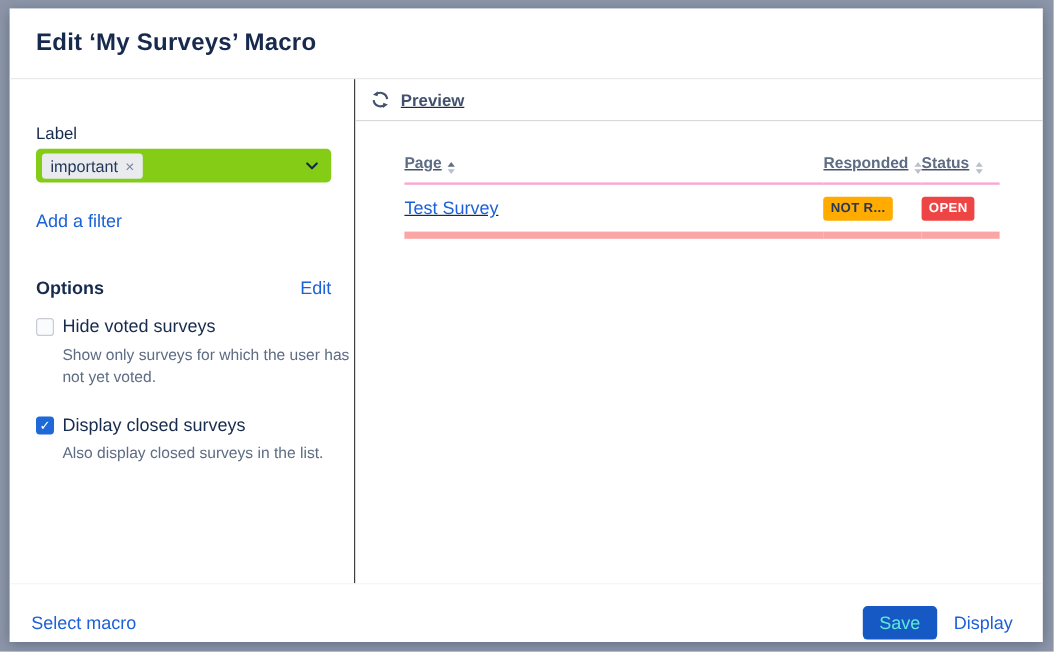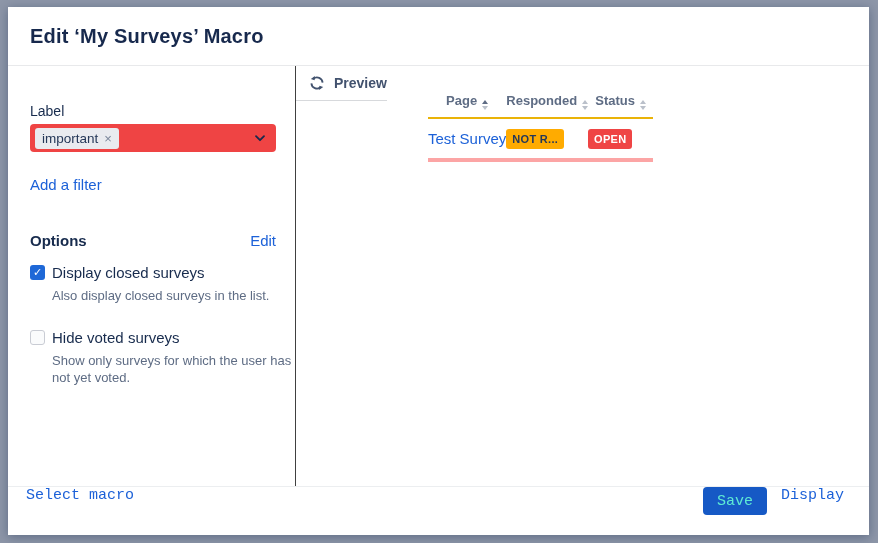--- a/index.html
+++ b/index.html
@@ -22,21 +22,21 @@
   }
   .dlg-title { font-size:20px; font-weight:bold; color:#17294d; letter-spacing:.2px; }
   
   .dlg-body { flex:1 1 auto; display:flex; min-height:0; }
   .left-panel {
     width:288px; flex:0 0 288px; border-right:1px solid #404040;
     padding:37px 20px 0 22px;
   }
   .field-label { font-size:14px; color:#172b4d; margin-bottom:5px; }
   .select-box {
-    width:246px; height:28px; background:#ef4444; border-radius:4px;
+    width:246px; height:28px; background:#84cc16; border-radius:4px;
     display:flex; align-items:center; padding:0 10px 0 5px; cursor:pointer;
   }
   .tag {
     background:#e9ebef; border-radius:3px; padding:3px 7px;
     font-size:13.5px; color:#253858; display:inline-flex; align-items:center; gap:6px;
   }
   .tag-x { color:#7a869a; font-size:13px; cursor:pointer; line-height:1; }
   .select-spacer { flex:1; }
   .chevron { display:inline-flex; }
   .link { color:#1c61d8; cursor:pointer; text-decoration:none; }
@@ -54,52 +54,51 @@
   }
   .checkbox.checked { background:#1e68d7; }
   .checkbox.checked::after { content:"✓"; color:#fff; font-size:11px; font-weight:bold; }
   .checkbox.unchecked { background:#fafbfc; border:1px solid #c9ccd4; }
   .check-label { font-size:15px; color:#172b4d; }
   .check-desc {
     margin:6px 0 0 22px; width:255px; font-size:13px; line-height:1.35; color:#5e6c84;
   }
   .check-group + .check-group { margin-top:24px; }
   
-  .right-panel { flex:1 1 auto; display:flex; min-width:0; }
+  .right-panel { flex:1 1 auto; display:flex; flex-direction:column; min-width:0;text-decoration:underline; }
   .preview-header {
     height:35px; flex:0 0 35px; display:flex; align-items:center; gap:9px;
     padding-left:13px; border-bottom:1px solid #d7d9dc;
   }
   .preview-title { font-size:14px; font-weight:bold; color:#42526e; }
   .refresh-icon { display:inline-flex; cursor:pointer; }
   .preview-body { padding:27px 36px 0 41px; }
   table.survey { width:100%; border-collapse:collapse; }
   table.survey th {
-    text-align:center; font-size:13px; font-weight:bold; color:#5e6c84;
-    padding:0 0 7px 0; border-bottom:2px solid #eab308; cursor:pointer; white-space:nowrap;
-  }
-  table.survey td { padding:10px 0 9px 0; border-bottom:4px solid #fca5a5; }
+    text-align:left; font-size:13px; font-weight:bold; color:#5e6c84;
+    padding:0 0 7px 0; border-bottom:2px solid #f9a8d4; cursor:pointer; white-space:nowrap;
+  }
+  table.survey td { padding:10px 0 9px 0; border-bottom:6px solid #fca5a5; }
   .page-link { font-size:15px; }
   .sort { display:inline-flex; flex-direction:column; gap:2px; margin-left:5px; vertical-align:1px; }
   .tri { width:0; height:0; border-left:3.5px solid transparent; border-right:3.5px solid transparent; }
   .tri.up { border-bottom:4.5px solid #bac0ca; }
   .tri.down { border-top:4.5px solid #bac0ca; }
   .sort.asc .tri.up { border-bottom-color:#5e6c84; }
   .badge {
     display:inline-block; font-size:11px; font-weight:bold; letter-spacing:.3px;
     padding:4px 6px; border-radius:3px; white-space:nowrap;
   }
   .badge.yellow { background:#FFAB00; color:#253858; }
   .badge.green { background:#ef4444; color:#fff; }
   
   .dlg-footer {
     height:49px; flex:0 0 49px; border-top:1px solid #eceef0;
-    display:flex; padding:0 25px 0 18px;
+    display:flex; align-items:center; padding:16px 25px 0 18px;
     border-radius:0 0 3px 3px;
-    font-family:Liberation Mono, monospace;
   }
   .footer-left { font-size:15px; }
   .footer-spacer { flex:1; }
   .save-btn {
     background:#1659c5; color:#5eead4; border:none; border-radius:4px;
     font-size:15px; font-family:inherit; padding:5px 14px; height:28px; cursor:pointer;
   }
   .cancel-link { font-size:15px; margin-left:14px; }
 </style>
 </head>
@@ -132,32 +131,32 @@
 
       <a class="link add-filter">Add a filter</a>
 
       <div class="options-row">
         <span class="options-heading">Options</span>
         <a class="link hide-link">Edit</a>
       </div>
 
       <div class="check-group">
         <div class="check-row">
+          <span class="checkbox unchecked"></span>
+          <span class="check-label">Hide voted surveys</span>
+        </div>
+        <div class="check-desc">Show only surveys for which the user has not yet voted.</div>
+      </div>
+
+      <div class="check-group">
+        <div class="check-row">
           <span class="checkbox checked"></span>
           <span class="check-label">Display closed surveys</span>
         </div>
         <div class="check-desc">Also display closed surveys in the list.</div>
-      </div>
-
-      <div class="check-group">
-        <div class="check-row">
-          <span class="checkbox unchecked"></span>
-          <span class="check-label">Hide voted surveys</span>
-        </div>
-        <div class="check-desc">Show only surveys for which the user has not yet voted.</div>
       </div>
 
     </div>
 
     <div class="right-panel">
 
       <div class="preview-header">
         <span class="refresh-icon">
           <svg width="16" height="16" viewBox="0 0 16 16">
             <path d="M13.6 7.6 A5.6 5.6 0 0 0 4.4 3.7" fill="none" stroke="#42526e" stroke-width="1.8"></path>

